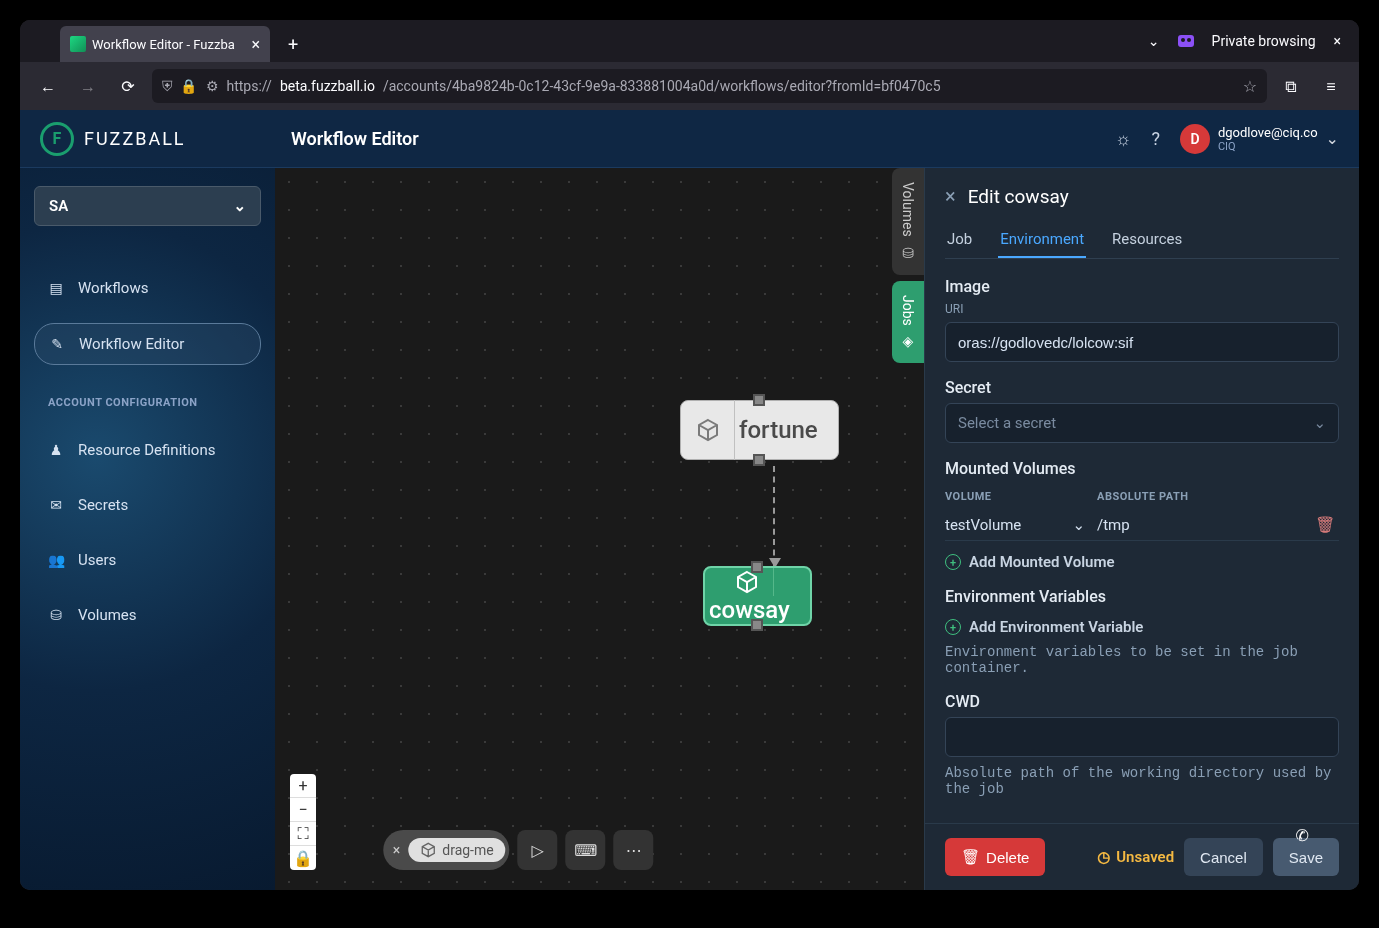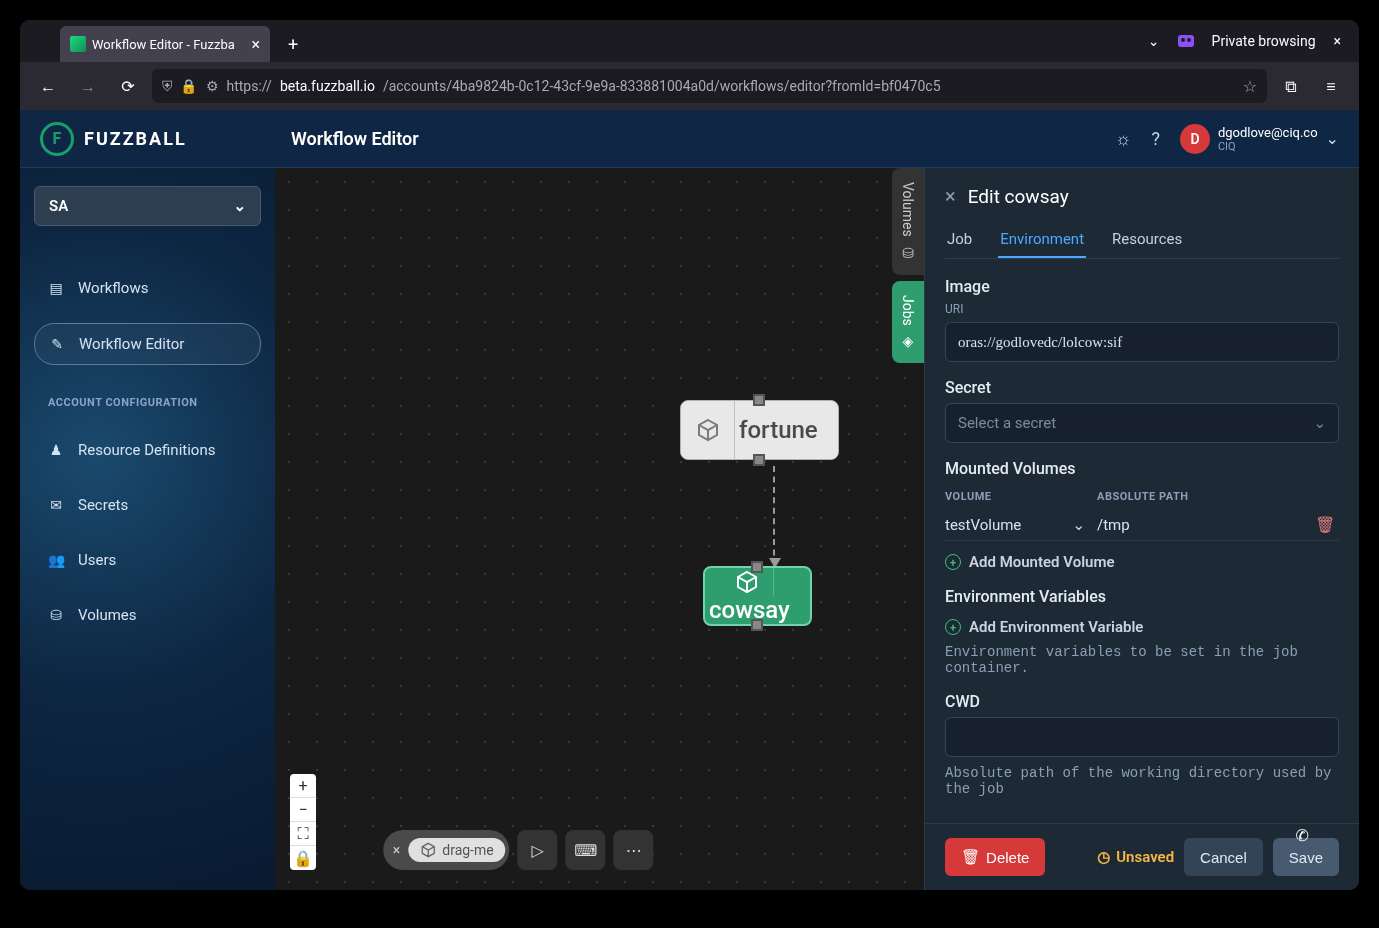--- a/index.html
+++ b/index.html
@@ -23,21 +23,21 @@
   .url-box { flex:1; background:#1c1b22; height:34px; border-radius:6px; display:flex; align-items:center; padding:0 10px; gap:8px; color:#a9a9b3; font-size:14px;}
   .url-box .host { color:#fbfbfe;}
   .url-box .icon-slot { color:#a9a9b3; font-size:14px;}
   .url-star { margin-left:auto; font-size:16px;}
   
   
   .app { position:absolute; top:90px; left:0; right:0; bottom:0; display:flex; flex-direction:column;}
   .app-header { height:58px; background:#0f2744; display:flex; align-items:center; padding:0 20px; gap:16px; border-bottom:1px solid #1b3a5f;}
   .logo-wrap { display:flex; align-items:center; gap:10px; width:235px;}
   .logo-circ { width:34px; height:34px; border:3px solid #1a9e6e; border-radius:50%; display:flex; align-items:center; justify-content:center; color:#1a9e6e; font-weight:bold; font-size:16px;}
-  .logo-text { color:#fff; font-weight:700; letter-spacing:2px; font-size:18px;}
+  .logo-text { color:#fff; font-weight:400; letter-spacing:2px; font-size:18px;}
   .page-title { color:#fff; font-size:18px; font-weight:600;}
   .header-right { margin-left:auto; display:flex; align-items:center; gap:20px;}
   .hicon { color:#c9d4e4; font-size:18px; cursor:pointer;}
   .avatar { width:30px; height:30px; background:#d63939; border-radius:50%; display:flex; align-items:center; justify-content:center; color:#fff; font-size:14px; font-weight:600;}
   .user-block { display:flex; align-items:center; gap:8px; cursor:pointer;}
   .user-text .email { color:#fff; font-size:13px;}
   .user-text .org { color:#8ba3c7; font-size:11px;}
   
   .app-body { flex:1; display:flex; position:relative; overflow:hidden;}
   
@@ -88,21 +88,21 @@
   .panel-title-row { display:flex; align-items:center; gap:12px;}
   .panel-title-row .close { color:#8a9fb5; font-size:20px; cursor:pointer;}
   .panel-title { color:#fff; font-size:19px; font-weight:400;}
   .panel-tabs { display:flex; gap:24px; margin-top:14px; border-bottom:1px solid #2f3f50;}
   .ptab { padding:8px 2px; color:#c4d0de; font-size:15px; cursor:pointer;}
   .ptab.active { color:#4aa8ff; border-bottom:2px solid #4aa8ff;}
   
   .panel-body { flex:1; overflow-y:auto; padding:18px 20px;}
   .form-label { color:#e4ebf3; font-size:16px; font-weight:500; margin-bottom:6px;}
   .form-sublabel { color:#8a9fb5; font-size:12px; text-transform:uppercase; margin-bottom:6px; display:block;}
-  .input { width:100%; background:#17212d; border:1px solid #344457; border-radius:6px; height:40px; padding:0 12px; color:#d6e2f1; font-size:15px;font-family:Liberation Serif, serif;}
+  .input { width:100%; background:#17212d; border:1px solid #344457; border-radius:6px; height:40px; padding:0 12px; color:#d6e2f1; font-size:15px;}
   .select { width:100%; background:#17212d; border:1px solid #344457; border-radius:6px; height:40px; padding:0 12px; color:#7a8ba0; font-size:15px; display:flex; align-items:center; justify-content:space-between; cursor:pointer;}
   .form-group { margin-bottom:16px;}
   .col-head { color:#8a9fb5; font-size:11px; font-weight:700; letter-spacing:0.5px;}
   .vol-row { display:grid; grid-template-columns: 140px 1fr 24px; gap:12px; align-items:center; padding:6px 0; border-bottom:1px solid #2a3a4a;}
   .vol-cell { color:#d6e2f1; font-size:15px; display:flex; align-items:center; justify-content:space-between;}
   .add-link { color:#c8d4e2; font-size:15px; font-weight:600; display:flex; align-items:center; gap:8px; cursor:pointer; margin-top:12px;}
   .add-link .plus { color:#3fbf7f; border:1.5px solid #3fbf7f; border-radius:50%; width:16px; height:16px; display:flex; align-items:center; justify-content:center; font-size:11px;}
   .help-text { color:#8a9fb5; font-size:14px; margin-top:8px;font-family:Liberation Mono, monospace;}
   
   .panel-foot { padding:14px 20px; display:flex; align-items:center; gap:10px; border-top:1px solid #2a3a4a;}

